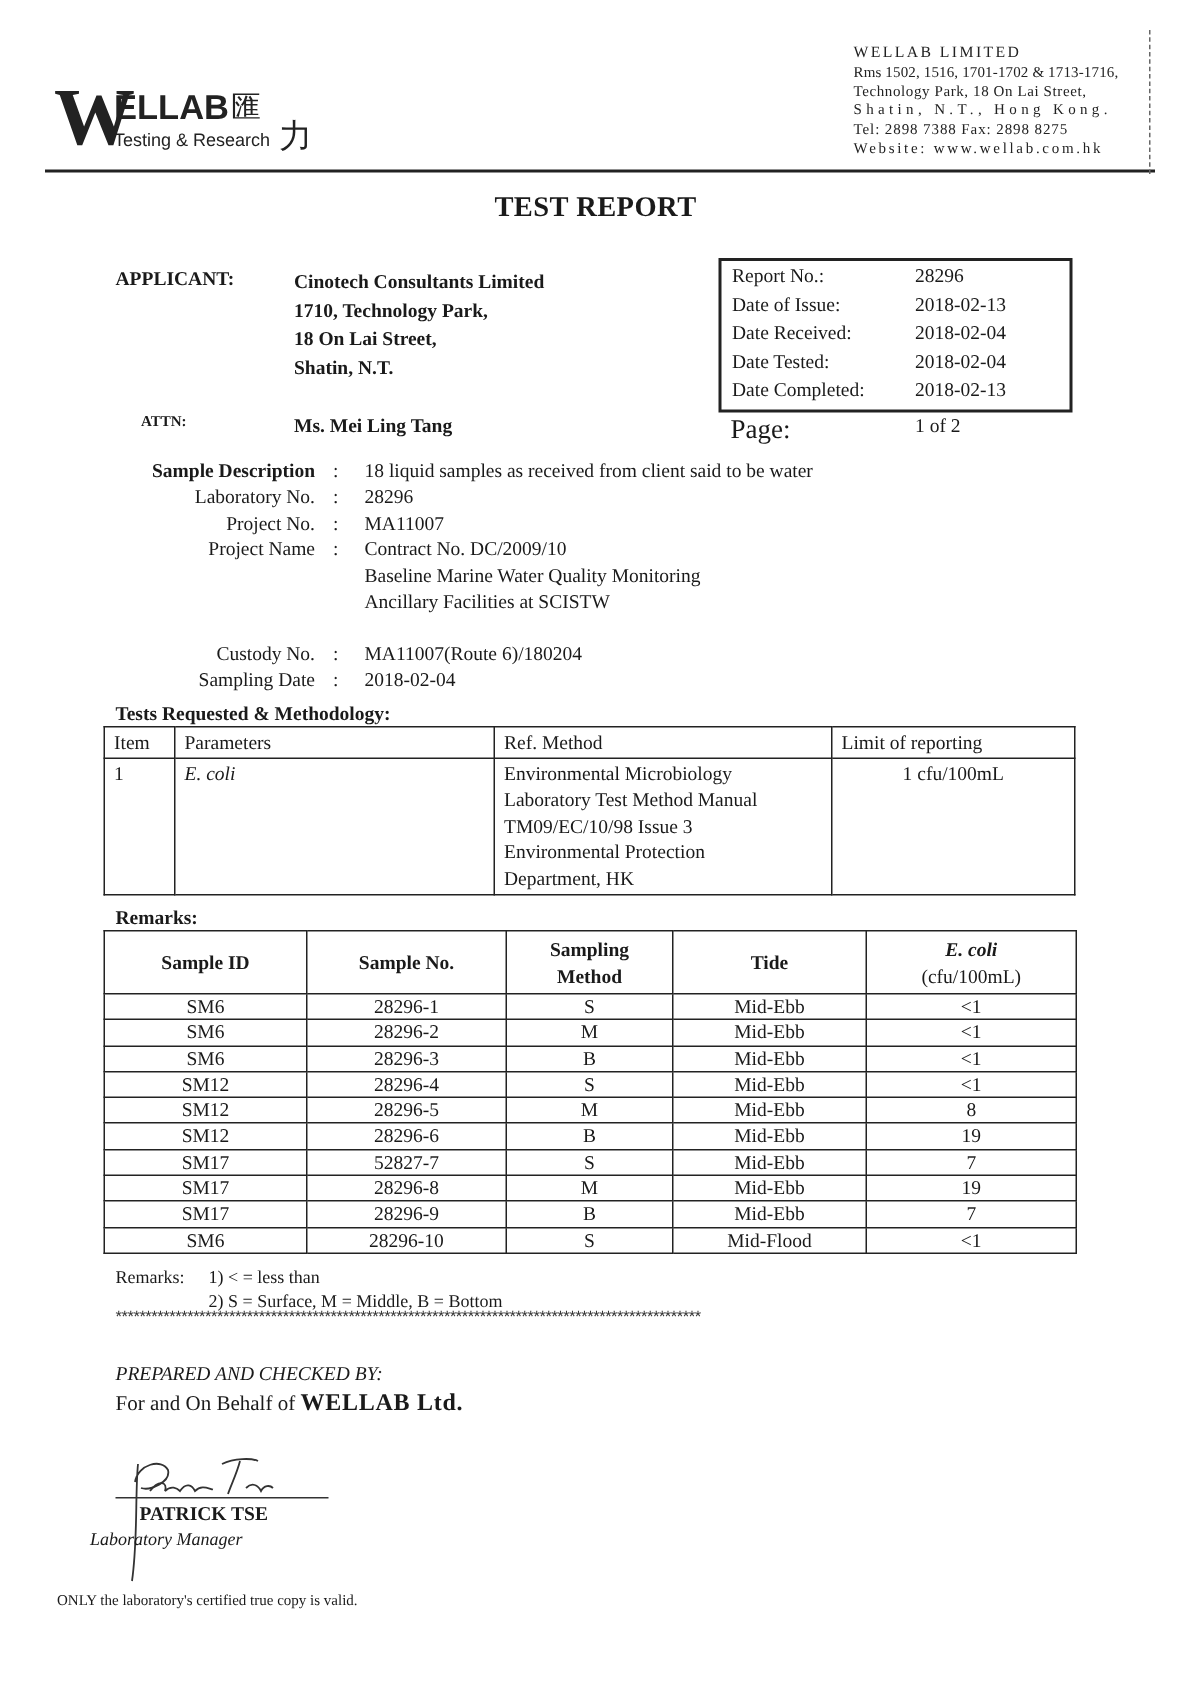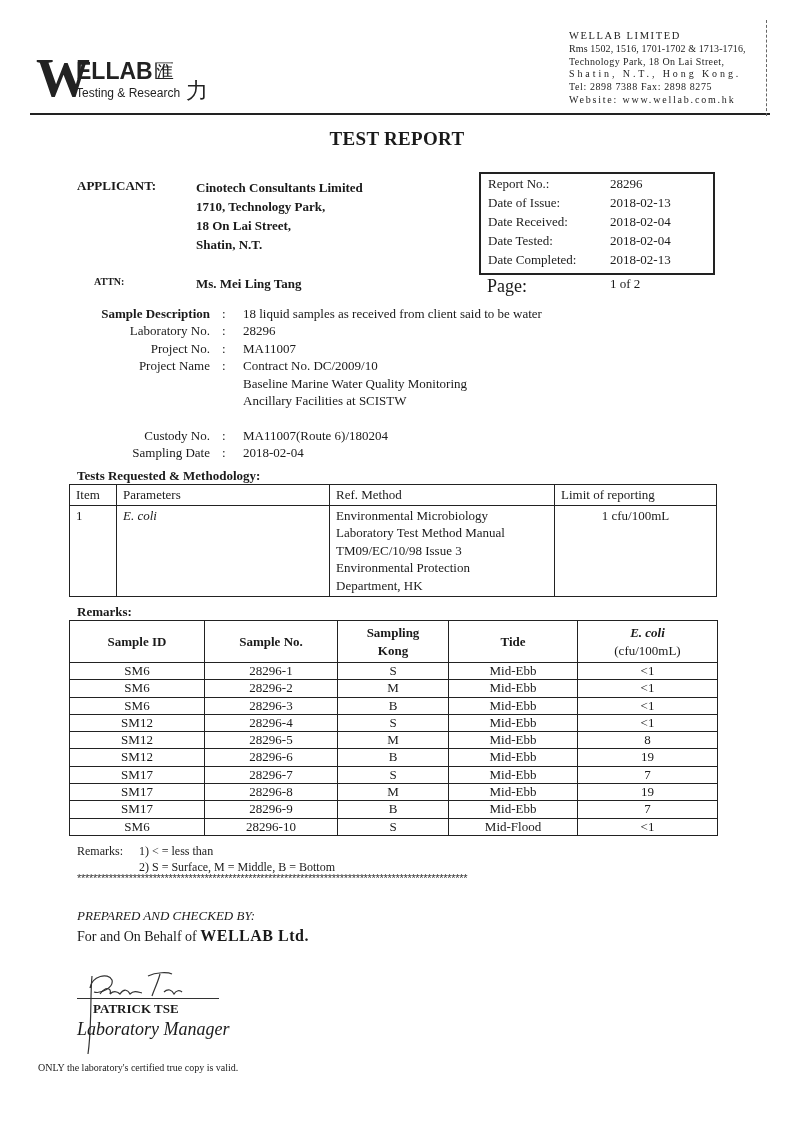--- a/index.html
+++ b/index.html
@@ -59,21 +59,21 @@
 
   .remarks { left:77px; top:843px; font-size:12px; line-height:16px; }
   .stars { left:77px; top:872px; font-size:11px; letter-spacing:-0.3px; color:#333; font-family:"Liberation Sans", sans-serif; }
 
   .prepared { left:77px; top:908px; font-size:13px; font-style:italic; }
   .behalf { left:77px; top:927px; font-size:14px; }
   .behalf b { font-size:16px; letter-spacing:0.5px; }
   .sign-line { left:77px; top:998px; width:142px; height:1px; background:#333; }
   .signature { left:80px; top:966px; width:140px; height:90px; }
   .signer { left:77px; top:1001px; font-size:13px; font-weight:bold;margin-left:16px; }
-  .signer-title { left:77px; top:1019px; font-size:18px; font-style:italic; }
+  .signer-title { left:60px; top:1019px; font-size:12px; font-style:italic; }
 
   .footer { left:38px; top:1062px; font-size:10px; line-height:12.6px; width:740px; }
 </style>
 </head>
 <body>
 
 <div class="abs logo">
   <span class="logo-w">W</span>
   <span class="logo-ellab">ELLAB</span>
   <span class="logo-sub">Testing &amp; Research</span>
@@ -172,21 +172,21 @@
   </table>
 
 <div class="abs section-title" style="left:77px;top:604px">Remarks:</div>
 <table class="abs results">
   <thead>
     <tr>
       <th style="width:126px">Sample ID</th>
       <th style="width:124px">Sample No.</th>
       <th style="width:102px">
         <div>Sampling</div>
-        <div>Kong</div>
+        <div>Method</div>
       </th>
       <th style="width:120px">Tide</th>
       <th>
         <div style="font-style:italic">E. coli</div>
         <div style="font-weight:normal">(cfu/100mL)</div>
       </th>
     </tr>
   </thead>
   <tbody id="results-body">
       <tr>
@@ -226,21 +226,21 @@
       </tr>
       <tr>
         <td>SM12</td>
         <td>28296-6</td>
         <td>B</td>
         <td>Mid-Ebb</td>
         <td>19</td>
       </tr>
       <tr>
         <td>SM17</td>
-        <td>28296-7</td>
+        <td>52827-7</td>
         <td>S</td>
         <td>Mid-Ebb</td>
         <td>7</td>
       </tr>
       <tr>
         <td>SM17</td>
         <td>28296-8</td>
         <td>M</td>
         <td>Mid-Ebb</td>
         <td>19</td>

